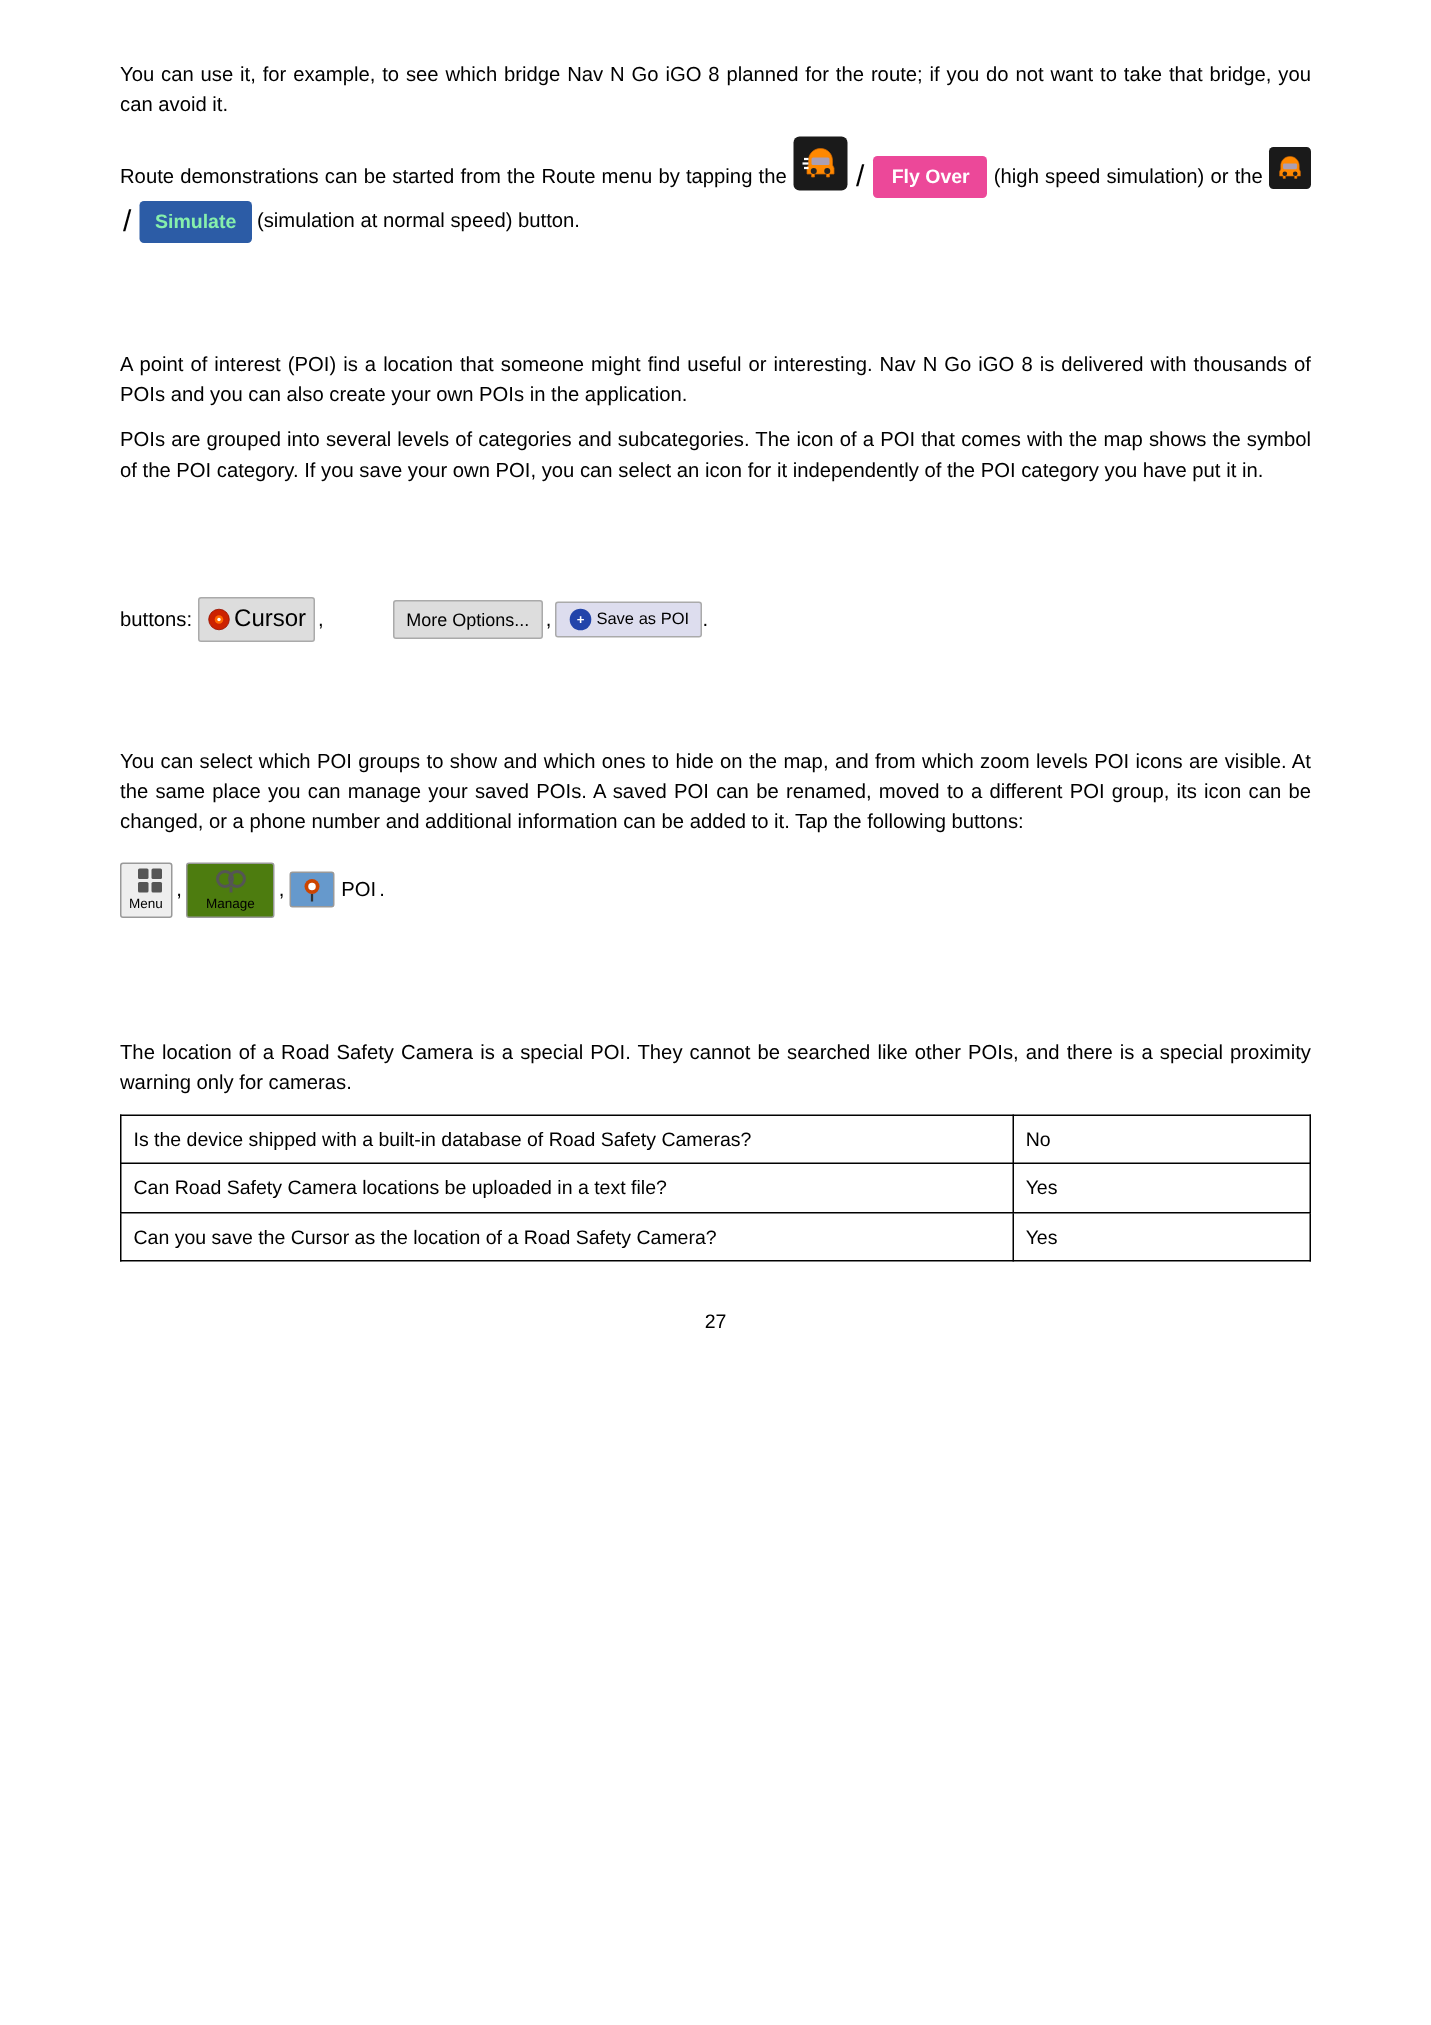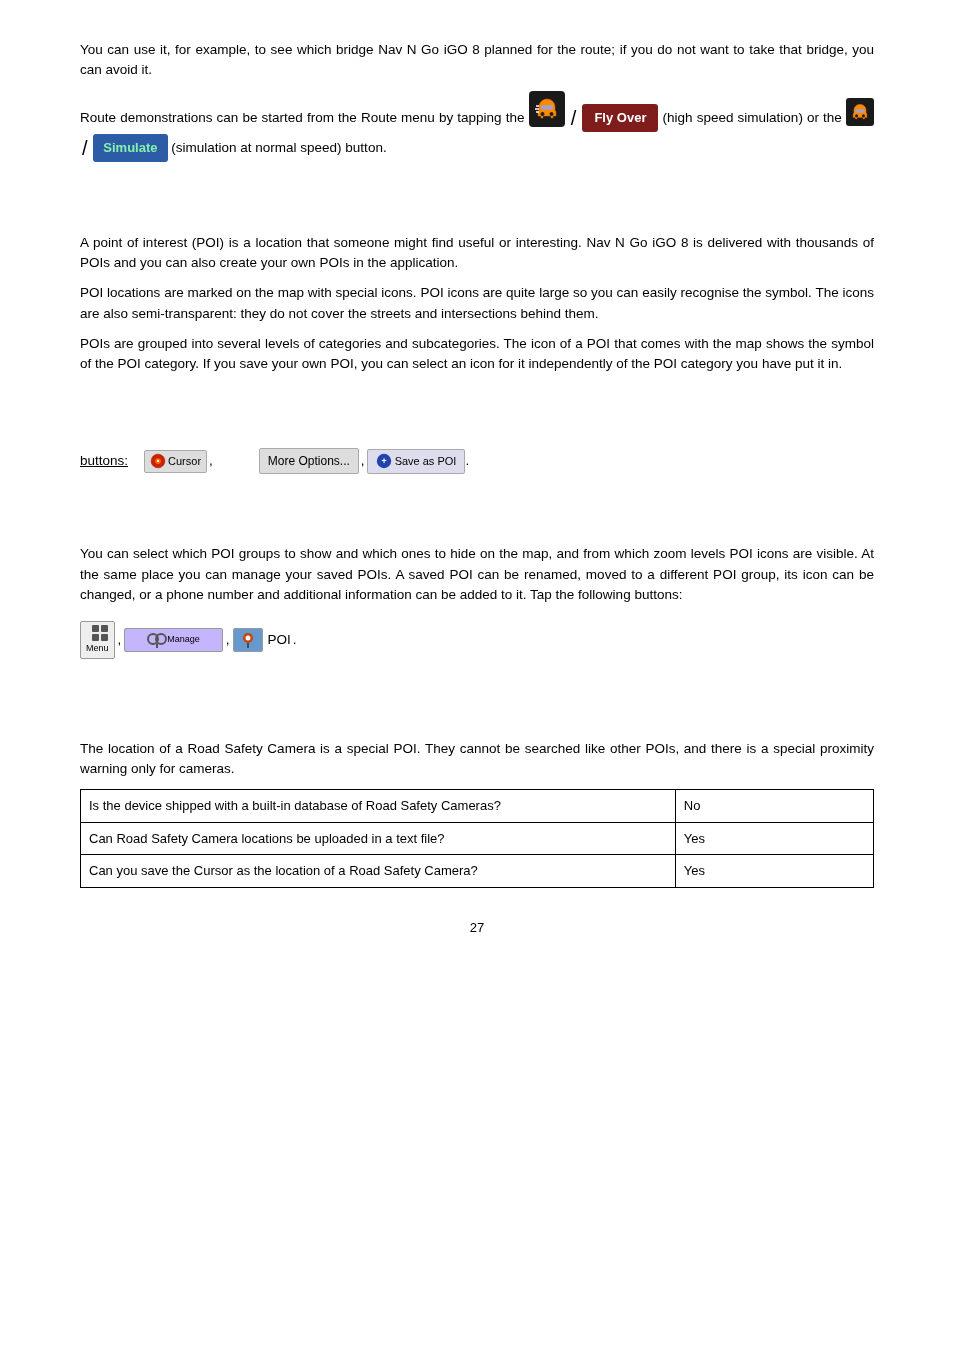--- a/index.html
+++ b/index.html
@@ -22,21 +22,21 @@
     p {
       margin-bottom: 10px;
       text-align: justify;
     }
 
     .section {
       margin-bottom: 30px;
     }
 
     .btn-flyover {
-      background: #7f1d1d;
+      background: #ec4899;
       color: #fff;
       font-weight: bold;
       font-size: 13px;
       padding: 4px 12px;
       border-radius: 3px;
       display: inline-block;
       vertical-align: middle;
     }
 
     .btn-simulate {
@@ -78,21 +78,21 @@
       display: inline-flex;
       align-items: center;
       gap: 3px;
       vertical-align: middle;
     }
 
     
     .btn-cursor {
       background: #ddd;
       border: 1px solid #aaa;
-      font-size: 11px;
+      font-size: 16px;
       padding: 2px 5px;
       border-radius: 2px;
       display: inline-flex;
       align-items: center;
       gap: 2px;
       vertical-align: middle;
     }
 
     
     .menu-buttons {
@@ -110,25 +110,25 @@
       border: 1px solid #999;
       background: #eee;
       padding: 2px 5px;
       font-size: 10px;
       border-radius: 2px;
       vertical-align: middle;
     }
 
     .btn-manage {
       display: inline-flex;
-      flex-direction: row;
+      flex-direction: column;
       align-items: center;
       border: 1px solid #999;
-      background: #c4b5fd;
-      padding: 2px 22px;
+      background: #4d7c0f;
+      padding: 2px 12px;
       font-size: 10px;
       border-radius: 2px;
       vertical-align: middle;
     }
 
     .btn-poi-blue {
       display: inline-flex;
       flex-direction: column;
       align-items: center;
       border: 1px solid #999;
@@ -235,29 +235,28 @@
       <span class="slash">/</span>
       <span class="btn-simulate">Simulate</span>
       <span> <span>(simulation at normal speed) button.</span></span>
     </p>
   </div>
 
   <div style="height: 40px;"></div>
 
   <div class="section">
     <p>A point of interest (POI) is a location that someone might find useful or interesting. Nav N Go iGO 8 is delivered with thousands of POIs and you can also create your own POIs in the application.</p>
-    <p>POI locations are marked on the map with special icons. POI icons are quite large so you can easily recognise the symbol. The icons are also semi-transparent: they do not cover the streets and intersections behind them.</p>
     <p>POIs are grouped into several levels of categories and subcategories. The icon of a POI that comes with the map shows the symbol of the POI category. If you save your own POI, you can select an icon for it independently of the POI category you have put it in.</p>
   </div>
 
   <div style="height: 40px;"></div>
 
   <div class="section">
     <div class="buttons-row">
-      <span style="margin-right:16px;text-decoration:underline;">buttons:</span>
+      <span style="margin-right:4px;">buttons:</span>
 
       <span class="btn-cursor">
         <svg width="16" height="16" viewBox="0 0 28 28">
           <circle cx="14" cy="14" r="12" fill="#cc2200" stroke="#991100" stroke-width="1"></circle>
           <circle cx="14" cy="14" r="5" fill="#ff6600"></circle>
           <circle cx="14" cy="14" r="2" fill="#fff"></circle>
         </svg>
         <span>Cursor</span>
       </span>
       <span style="margin:0 2px;">,</span>

